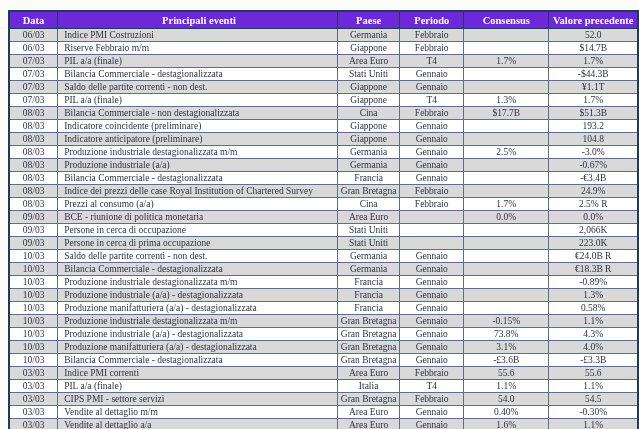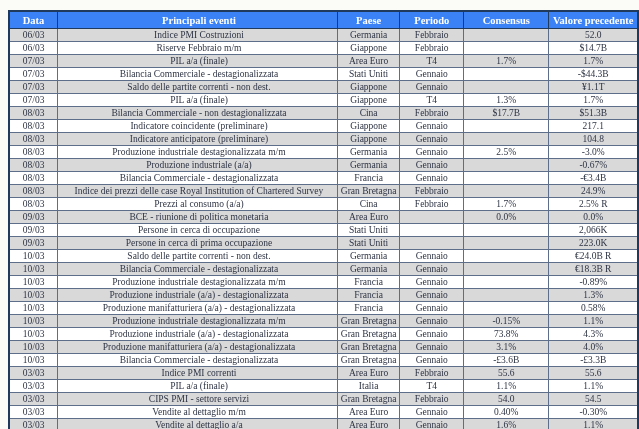--- a/index.html
+++ b/index.html
@@ -24,27 +24,27 @@
   th,td{
     border:1px solid #5c6e8a;
     font-size:9.5px;line-height:11px;
     height:12px;
     padding:0 3px;
     overflow:hidden;white-space:nowrap;
     color:#2e3444;
     text-align:center;
   }
   thead th{
-    background:#3b82f6;color:#ffffff;
+    background:#6d28d9;color:#ffffff;
     font-weight:bold;font-size:10.5px;
     height:16px;
     border-color:#1f3a5c;
   }
   thead th.c1{text-align:center;padding-left:6px;}
-  tbody td.c1{text-align:center;padding-left:6px;}
+  tbody td.c1{text-align:left;padding-left:6px;}
   tbody tr:nth-child(odd){background:#d9d9d9;}
   tbody tr:nth-child(even){background:#ffffff;}
 </style>
 </head>
 <body>
 
 <table>
   <colgroup>
     <col class="c0">
       <col class="c1">
@@ -119,21 +119,21 @@
         <td class="c3">Febbraio</td>
         <td class="c4">$17.7B</td>
         <td class="c5">$51.3B</td>
       </tr>
       <tr>
         <td class="c0">08/03</td>
         <td class="c1">Indicatore coincidente (preliminare)</td>
         <td class="c2">Giappone</td>
         <td class="c3">Gennaio</td>
         <td class="c4"></td>
-        <td class="c5">217.1</td>
+        <td class="c5">193.2</td>
       </tr>
       <tr>
         <td class="c0">08/03</td>
         <td class="c1">Indicatore anticipatore (preliminare)</td>
         <td class="c2">Giappone</td>
         <td class="c3">Gennaio</td>
         <td class="c4"></td>
         <td class="c5">104.8</td>
       </tr>
       <tr>

